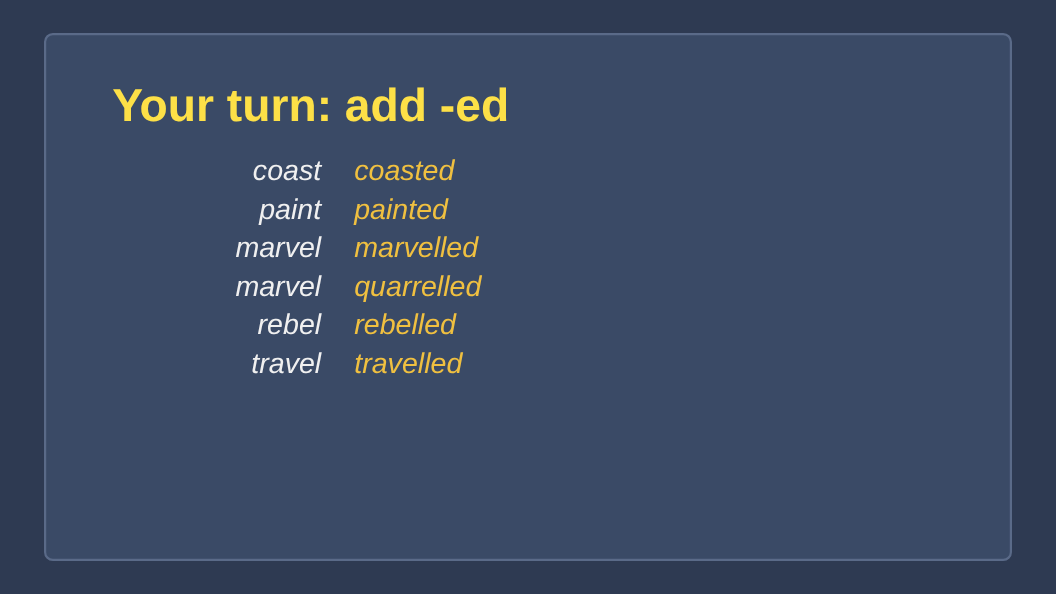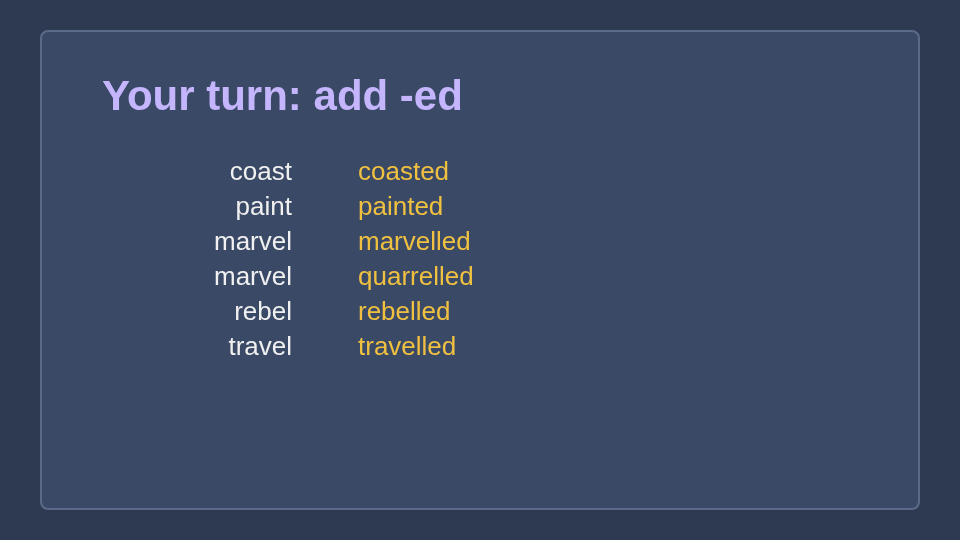--- a/index.html
+++ b/index.html
@@ -21,54 +21,54 @@
     .card {
       background-color: #3a4a66;
       border: 2px solid #5a6a88;
       border-radius: 8px;
       width: 880px;
       min-height: 480px;
       padding: 40px 60px;
     }
 
     .title {
-      color: #c4b5fd;
+      color: #fde047;
       font-size: 42px;
       font-weight: bold;
-      margin-bottom: 36px;
+      margin-bottom: 20px;
     }
 
     .word-table {
       display: flex;
       flex-direction: column;
       gap: 0px;
       margin-left: 40px;
     }
 
     .word-row {
       display: flex;
       flex-direction: row;
       align-items: center;
       margin-bottom: 4px;
+      font-style: italic;
     }
 
     .word-base {
       color: #f0f0f0;
       font-size: 26px;
       width: 180px;
       text-align: right;
       padding-right: 30px;
     }
 
     .word-ed {
       color: #f0c040;
       font-size: 26px;
       width: 220px;
       text-align: left;
-      margin-left: 36px;
     }
   </style>
 </head>
 <body>
 
 <div class="card">
   <div class="title">Your turn: add -ed</div>
   <div class="word-table" id="word-table">
       <div class="word-row">
         <div class="word-base">coast</div>

